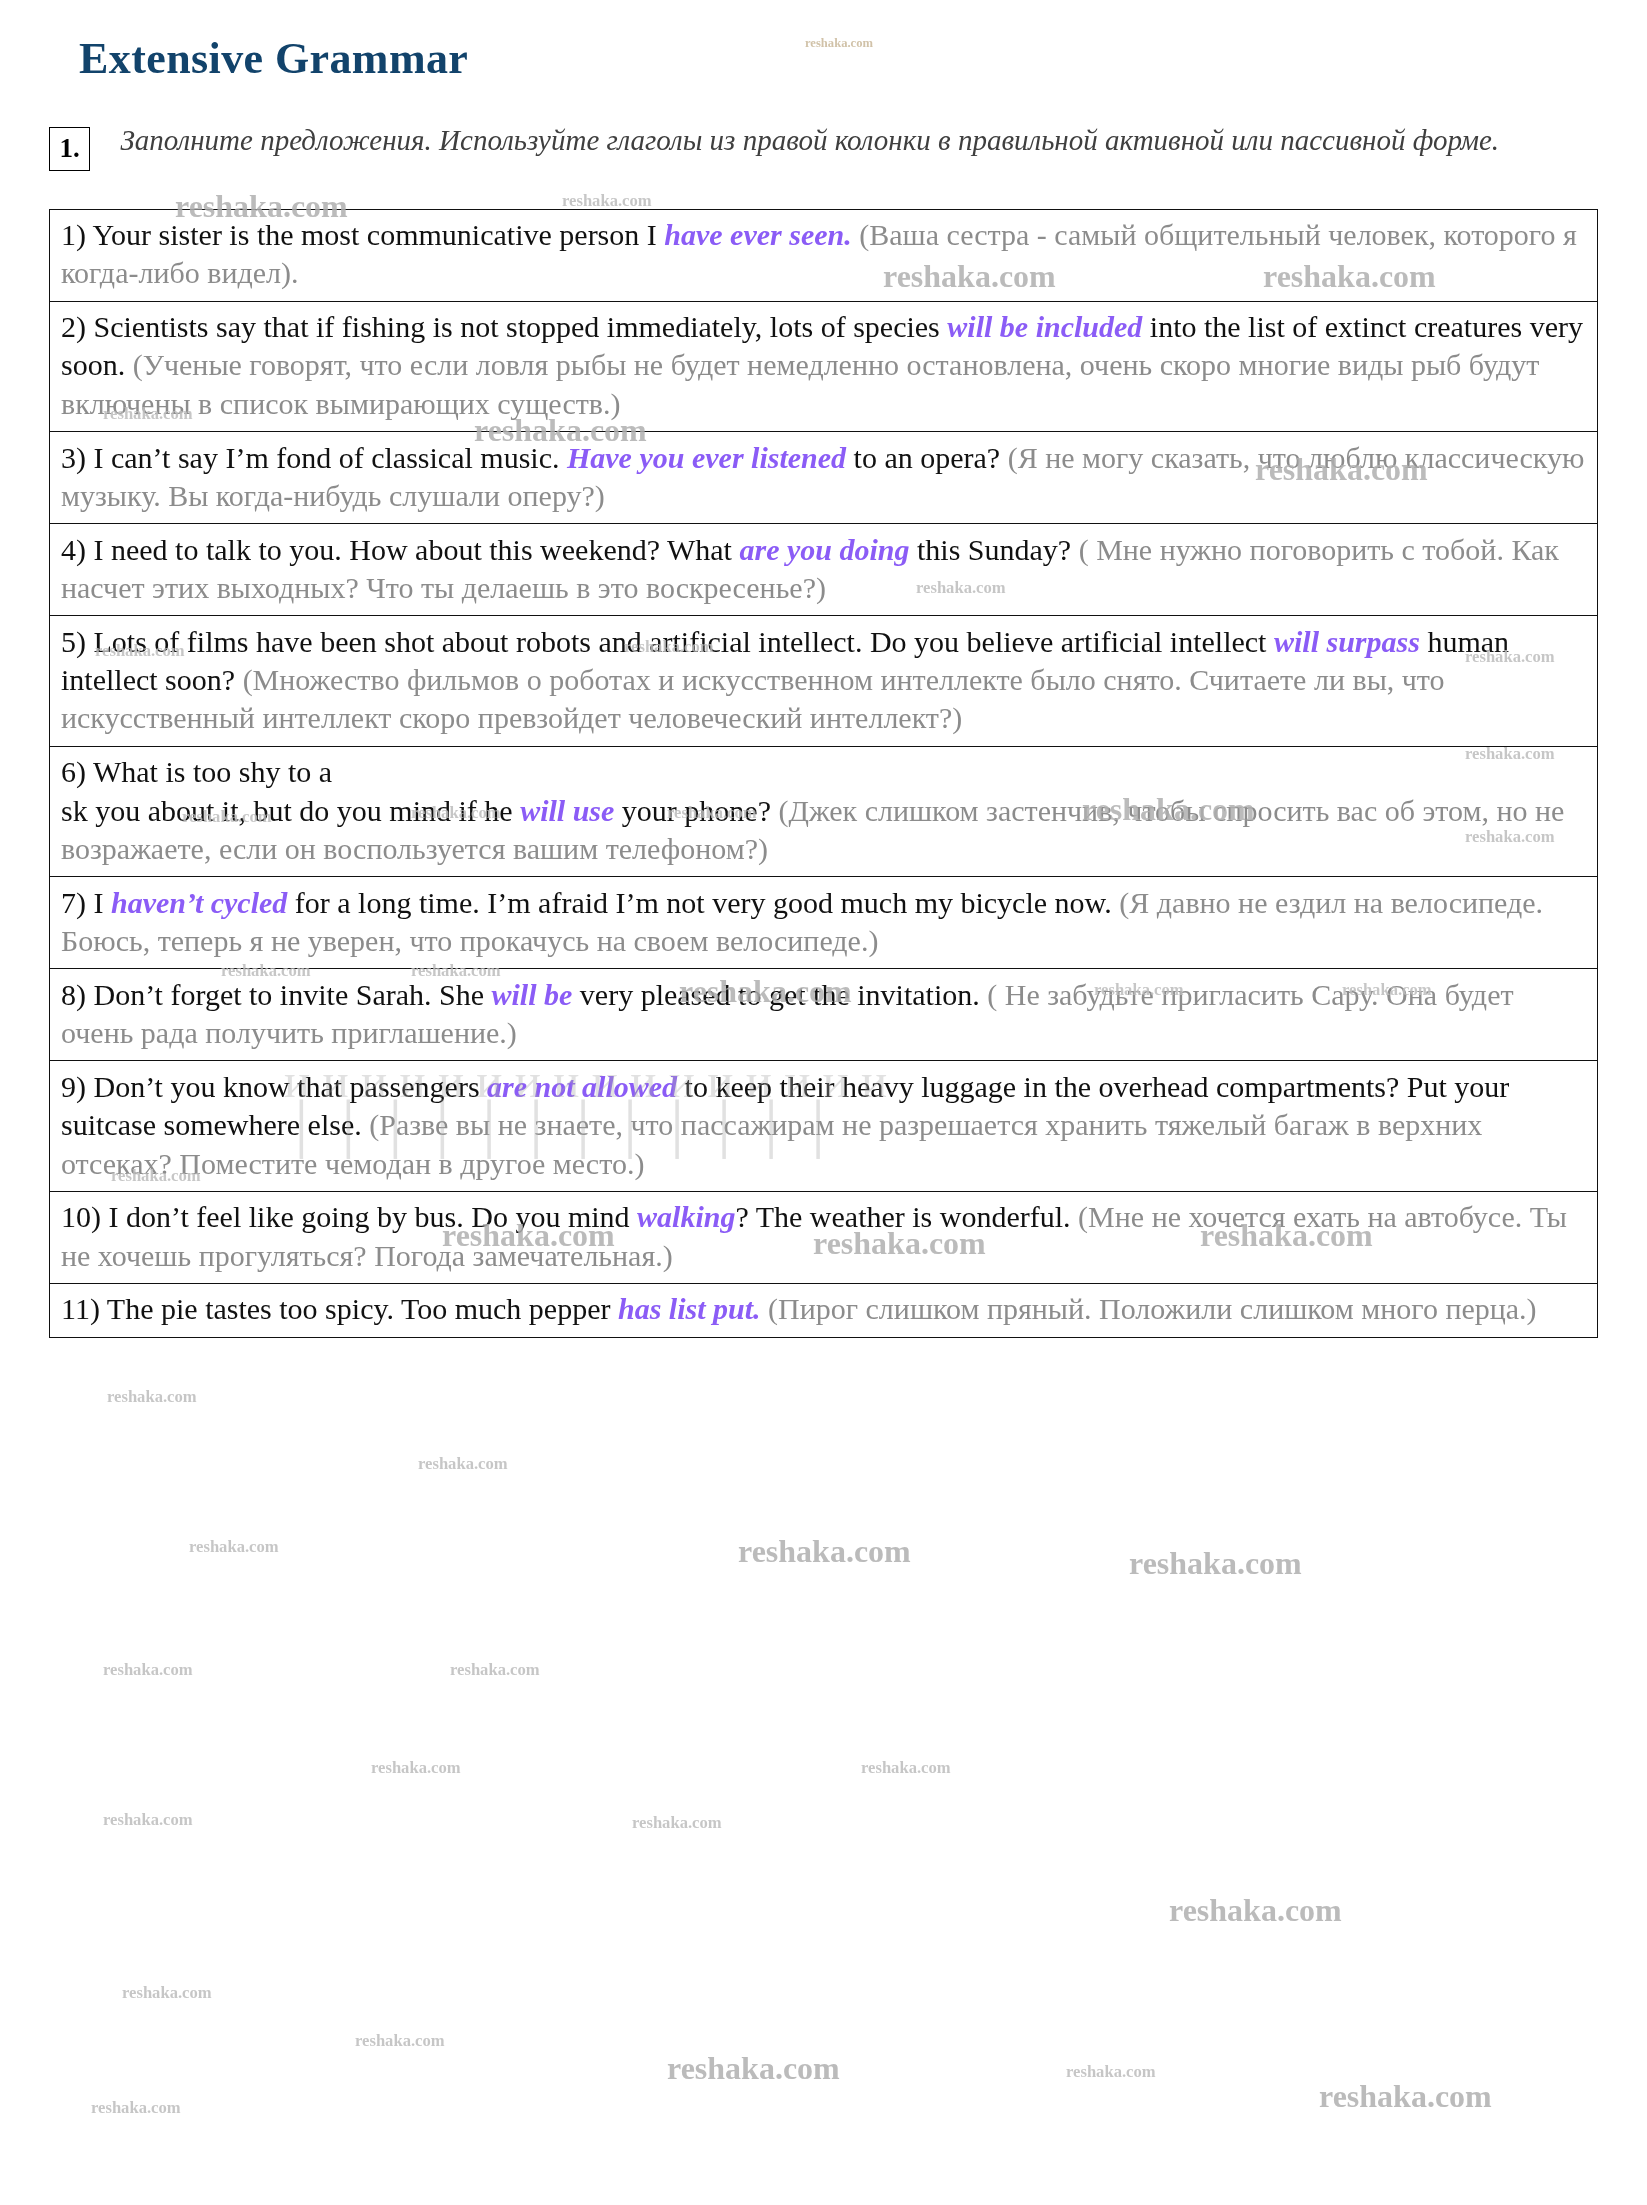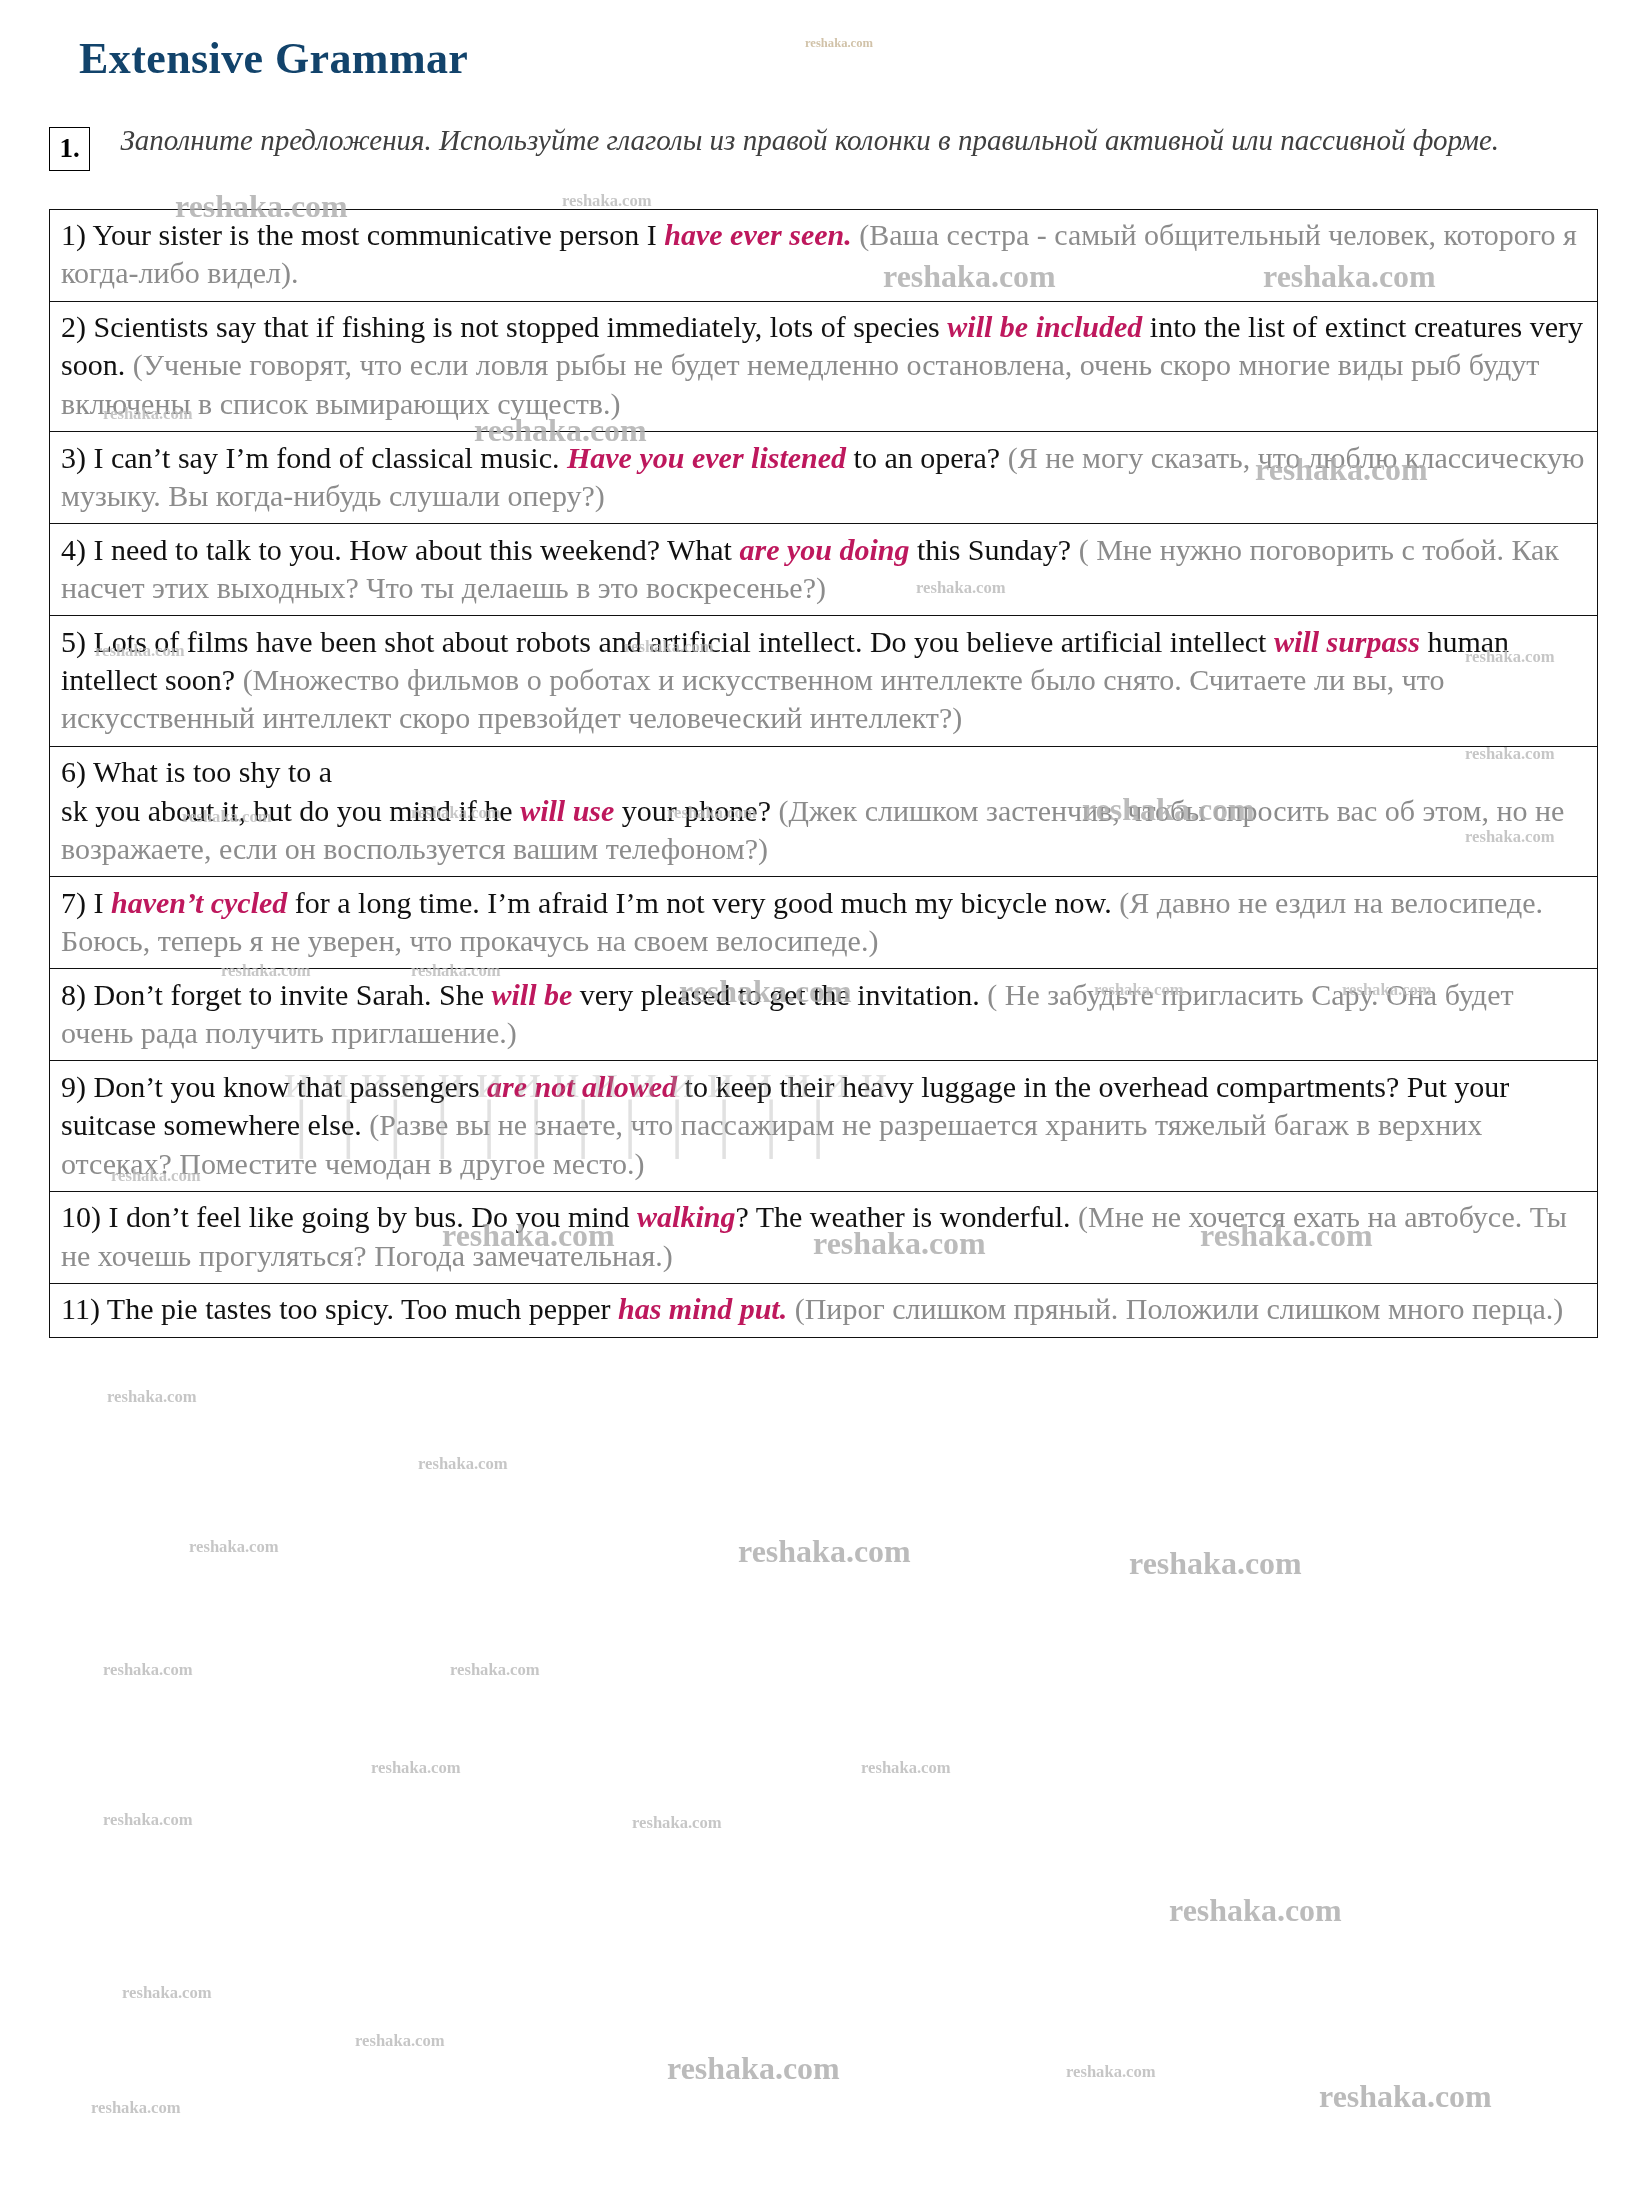--- a/index.html
+++ b/index.html
@@ -81,21 +81,21 @@
     color: #111;
     vertical-align: top;
   }
   .ex-table tr:first-child td { border-top: none; }
   .ex-table tr:last-child td { border-bottom: none; }
 
   .ru {
     color: #8c8c8c;
   }
   .ans {
-    color: #be185d;
+    color: #8b5cf6;
     font-weight: bold;
     font-style: italic;
   }
 
   
   .wm {
     position: absolute;
     color: #b9b9b9;
     font-family: "Liberation Serif", serif;
     font-weight: bold;
@@ -159,21 +159,21 @@
         <tr>
           <td><span>8) </span><span>Don’t forget to invite Sarah. She </span><span class="ans">will be</span><span> very pleased to get the invitation. </span><span class="ru">( Не забудьте пригласить Сару. Она будет очень рада получить приглашение.)</span></td>
         </tr>
         <tr>
           <td><span>9) </span><span>Don’t you know that passengers </span><span class="ans">are not allowed</span><span> to keep their heavy luggage in the overhead compartments? Put your suitcase somewhere else. </span><span class="ru">(Разве вы не знаете, что пассажирам не разрешается хранить тяжелый багаж в верхних отсеках? Поместите чемодан в другое место.)</span></td>
         </tr>
         <tr>
           <td><span>10) </span><span>I don’t feel like going by bus. Do you mind </span><span class="ans">walking</span><span>? The weather is wonderful. </span><span class="ru">(Мне не хочется ехать на автобусе. Ты не хочешь прогуляться? Погода замечательная.)</span></td>
         </tr>
         <tr>
-          <td><span>11) </span><span>The pie tastes too spicy. Too much pepper </span><span class="ans">has mind put.</span><span class="ru"> (Пирог слишком пряный. Положили слишком много перца.)</span></td>
+          <td><span>11) </span><span>The pie tastes too spicy. Too much pepper </span><span class="ans">has list put.</span><span class="ru"> (Пирог слишком пряный. Положили слишком много перца.)</span></td>
         </tr>
       </tbody>
   </table>
 
   <div id="wm-layer">
       <div class="wm top" style="left: 805px; top: 3.2px;">reshaka.com</div>
       <div class="wm lg" style="left: 175px; top: 155px;">reshaka.com</div>
       <div class="wm sm" style="left: 562px; top: 158px;">reshaka.com</div>
       <div class="wm lg" style="left: 883px; top: 225px;">reshaka.com</div>
       <div class="wm lg" style="left: 1263px; top: 225px;">reshaka.com</div>

